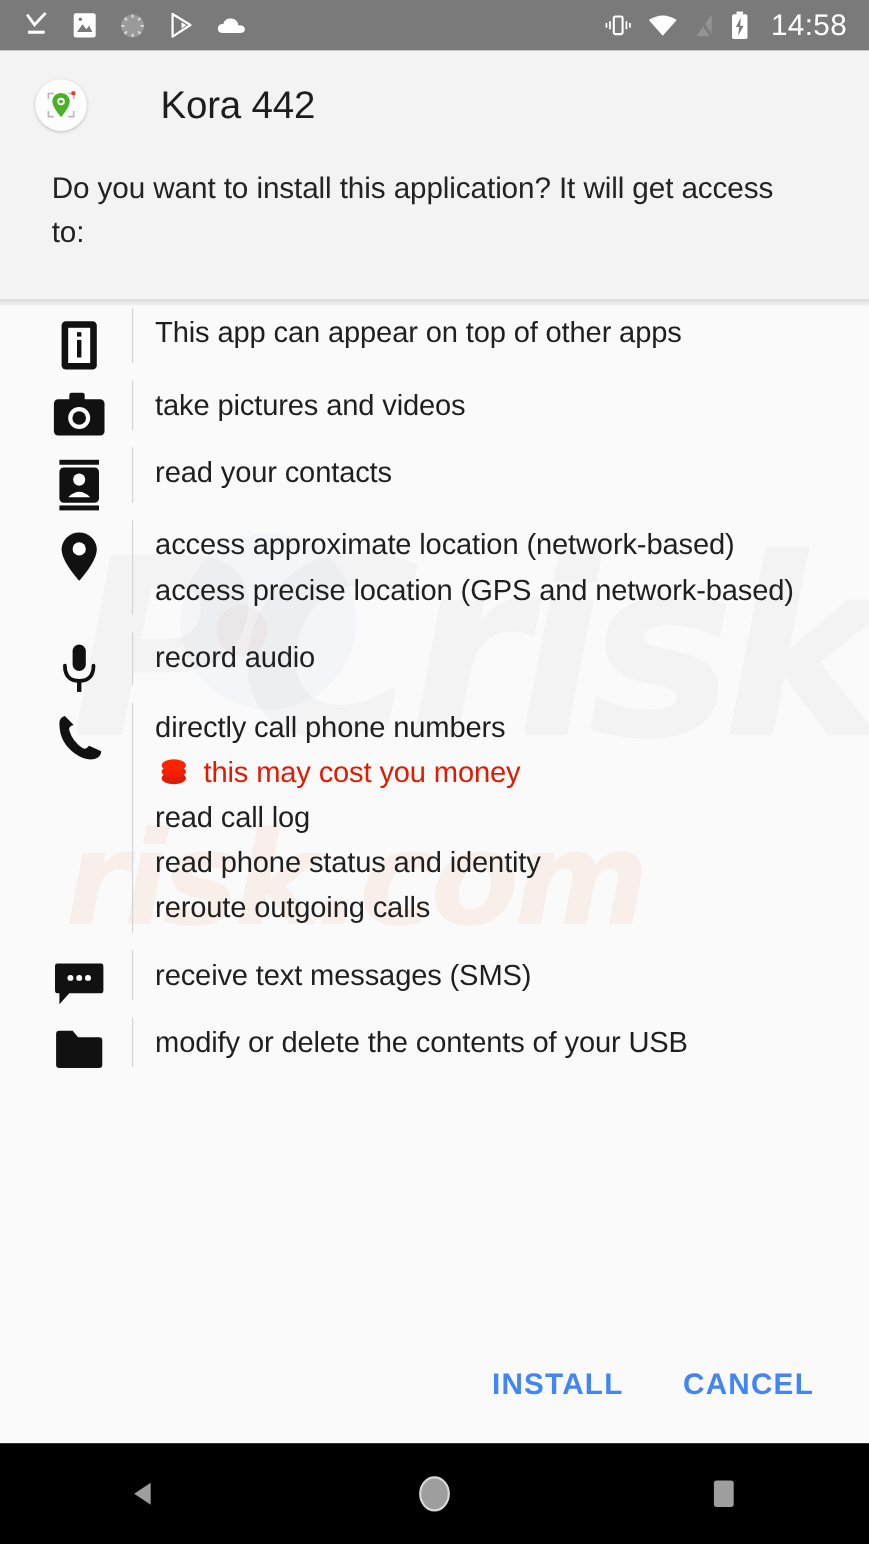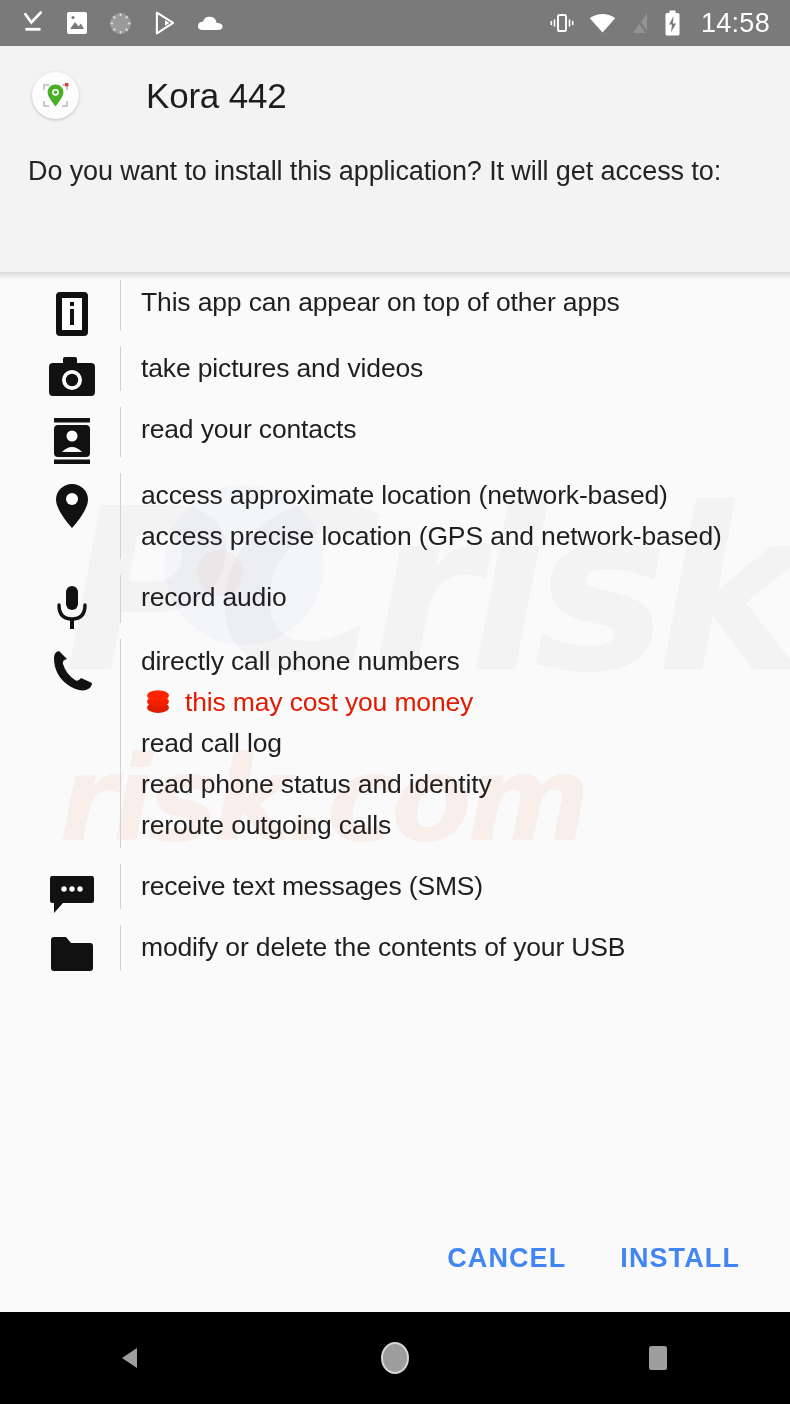--- a/index.html
+++ b/index.html
@@ -32,21 +32,21 @@
     background:linear-gradient(to bottom, rgba(0,0,0,.13), rgba(0,0,0,0));
   }
   .approw { display:flex; align-items:center; padding:26px 0 0 32px; }
   .appicon {
     width:47px; height:47px; border-radius:50%;
     background:#fdfdfd; box-shadow:0 1px 3px rgba(0,0,0,.22);
     position:relative; flex:none;
   }
   .apptitle { font-size:35px; color:#1d1d1d; margin-left:67px; letter-spacing:-.2px; }
   .prompt {
-    padding:33px 50px 0 28px; font-size:27px; line-height:1.48;
+    padding:33px 50px 0 47px; font-size:27px; line-height:1.48;
     color:#232323; letter-spacing:-.1px;
   }
 
   
   .watermark {
     position:absolute; left:0; top:430px; width:790px; height:560px;
     pointer-events:none; overflow:hidden; z-index:0;margin-left:29px;
   }
   .wm-top {
     position:absolute; left:35px; top:30px;
@@ -316,22 +316,22 @@
           </svg>
         </div>
         <div class="pdivider"></div>
         <div class="ptexts">
           <div class="pline">modify or delete the contents of your USB</div>
         </div>
       </div>
     </div>
 
   <div class="actions">
+    <button class="btn" style="color: rgb(66, 133, 244);">INSTALL</button>
     <button class="btn" style="color: rgb(66, 133, 244);">CANCEL</button>
-    <button class="btn" style="color: rgb(66, 133, 244);">INSTALL</button>
   </div>
 
   <div class="navbar">
     <div class="nav-btn">
       <svg width="36" height="36" viewBox="0 0 36 36">
         <path d="M23 8 L23 28 L8 18 Z" fill="#9e9e9e"></path>
       </svg>
     </div>
     <div class="nav-btn">
       <svg width="36" height="38" viewBox="0 0 36 38">

